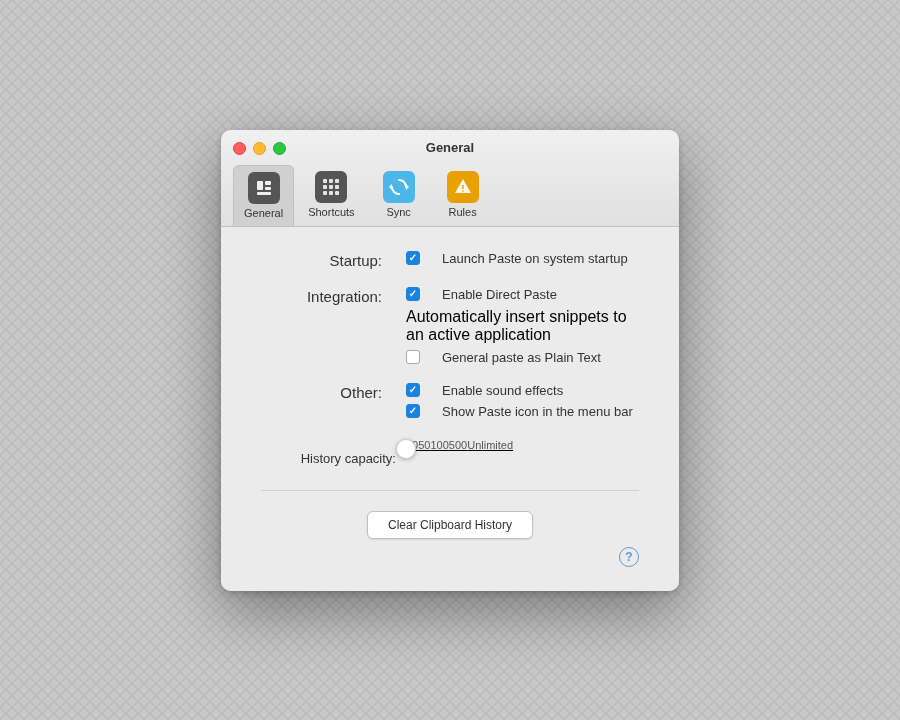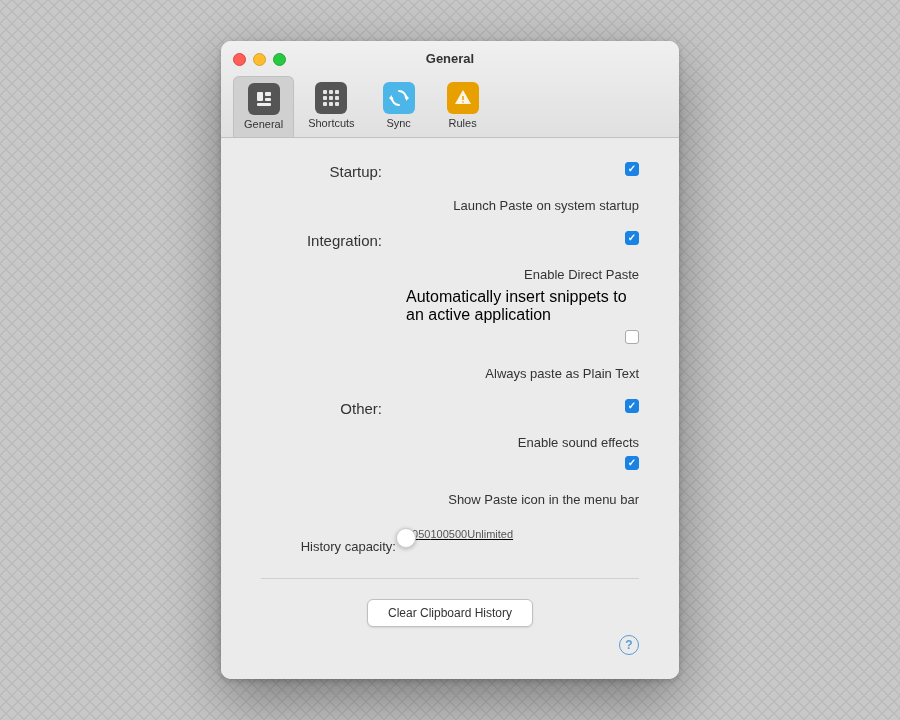--- a/index.html
+++ b/index.html
@@ -144,23 +144,22 @@
 
     .row-content {
       display: flex;
       flex-direction: column;
       gap: 6px;
       flex: 1;
     }
 
     .checkbox-row {
       display: flex;
-      align-items: flex-end;
+      align-items: flex-start;
       gap: 22px;
-      flex-direction: column;
     }
 
     
     .checkbox {
       width: 14px;
       height: 14px;
       border-radius: 3px;
       border: 1px solid #aaa;
       background: white;
       display: flex;
@@ -393,21 +392,21 @@
     <div class="settings-row">
       <span class="row-label">Integration:</span>
       <div class="row-content">
         <div class="checkbox-row">
           <div class="checkbox checked"></div>
           <span class="checkbox-label">Enable Direct Paste</span>
         </div>
         <span class="hint">Automatically insert snippets to an active application</span>
         <div class="checkbox-row">
           <div class="checkbox"></div>
-          <span class="checkbox-label">Always paste as Plain Text</span>
+          <span class="checkbox-label">General paste as Plain Text</span>
         </div>
       </div>
     </div>
 
     <div class="settings-row">
       <span class="row-label">Other:</span>
       <div class="row-content">
         <div class="checkbox-row">
           <div class="checkbox checked"></div>
           <span class="checkbox-label">Enable sound effects</span>

